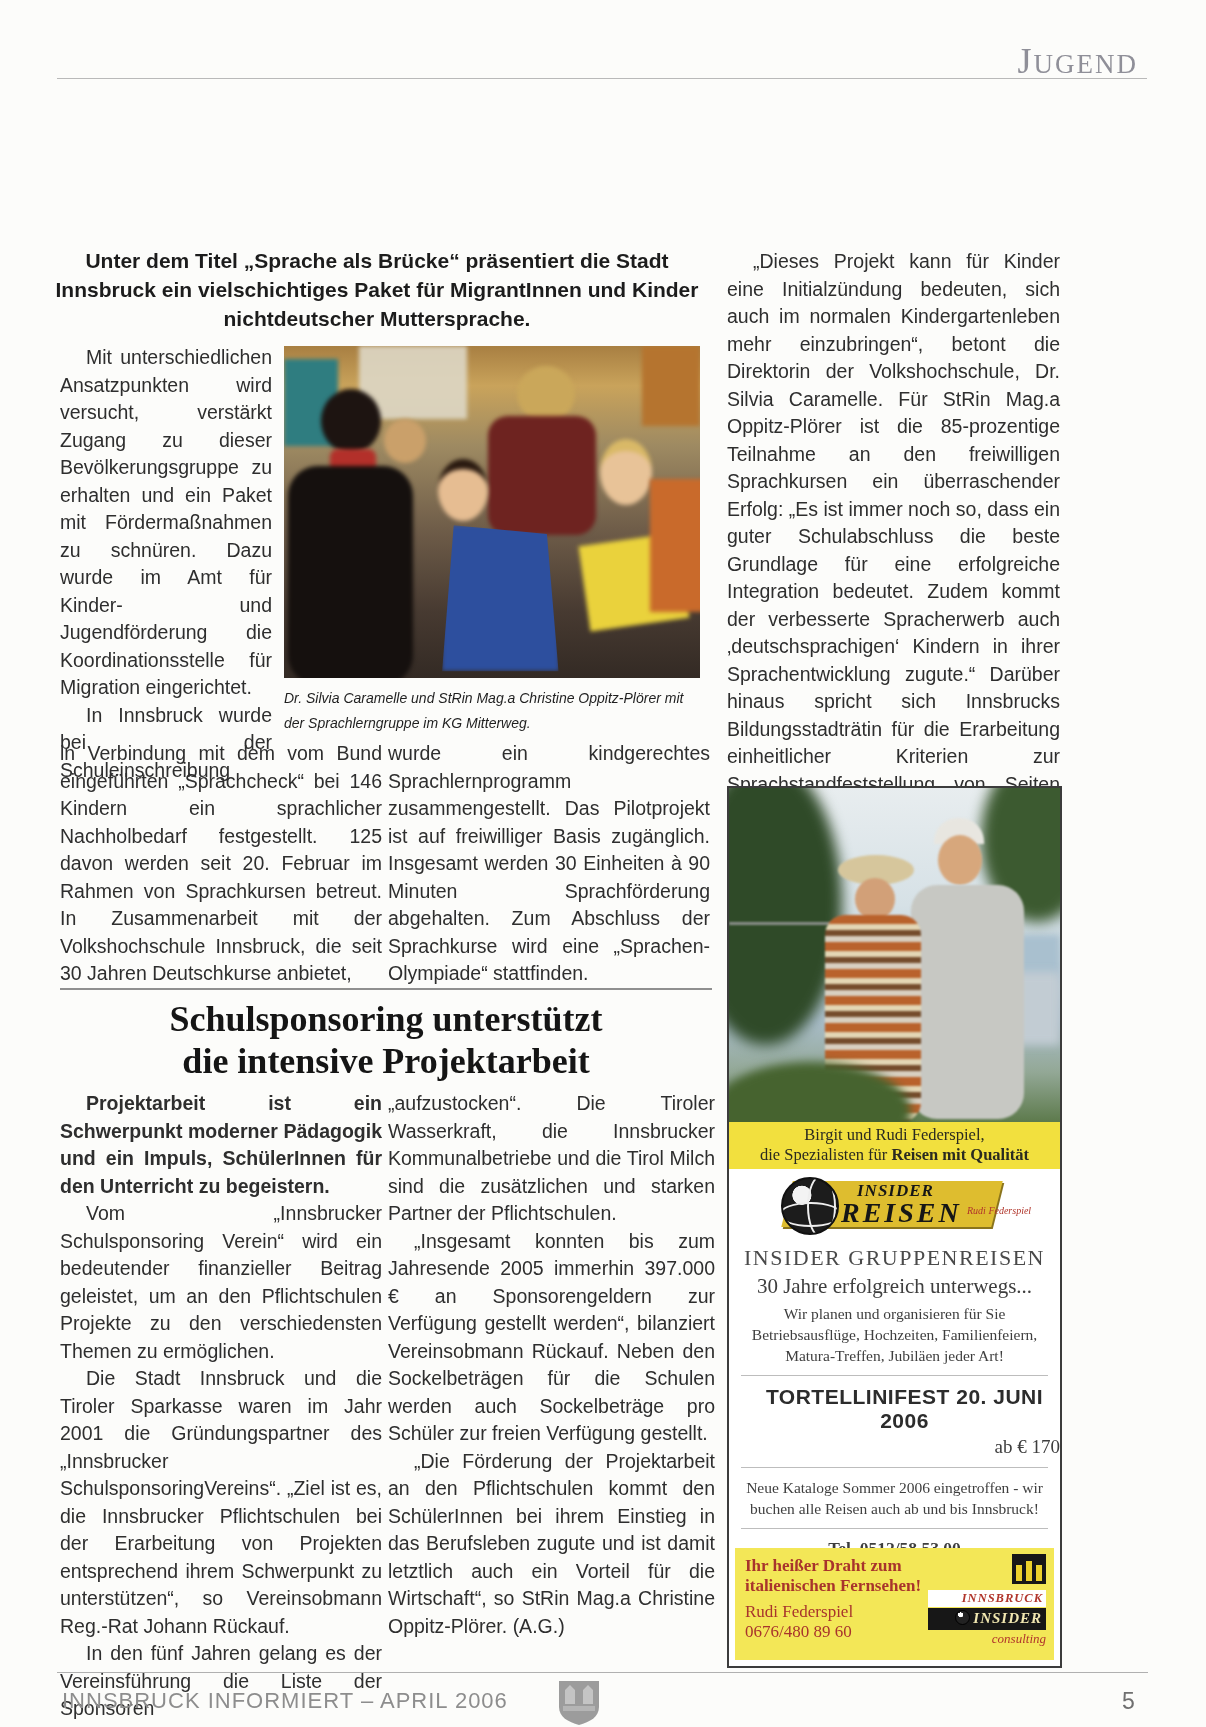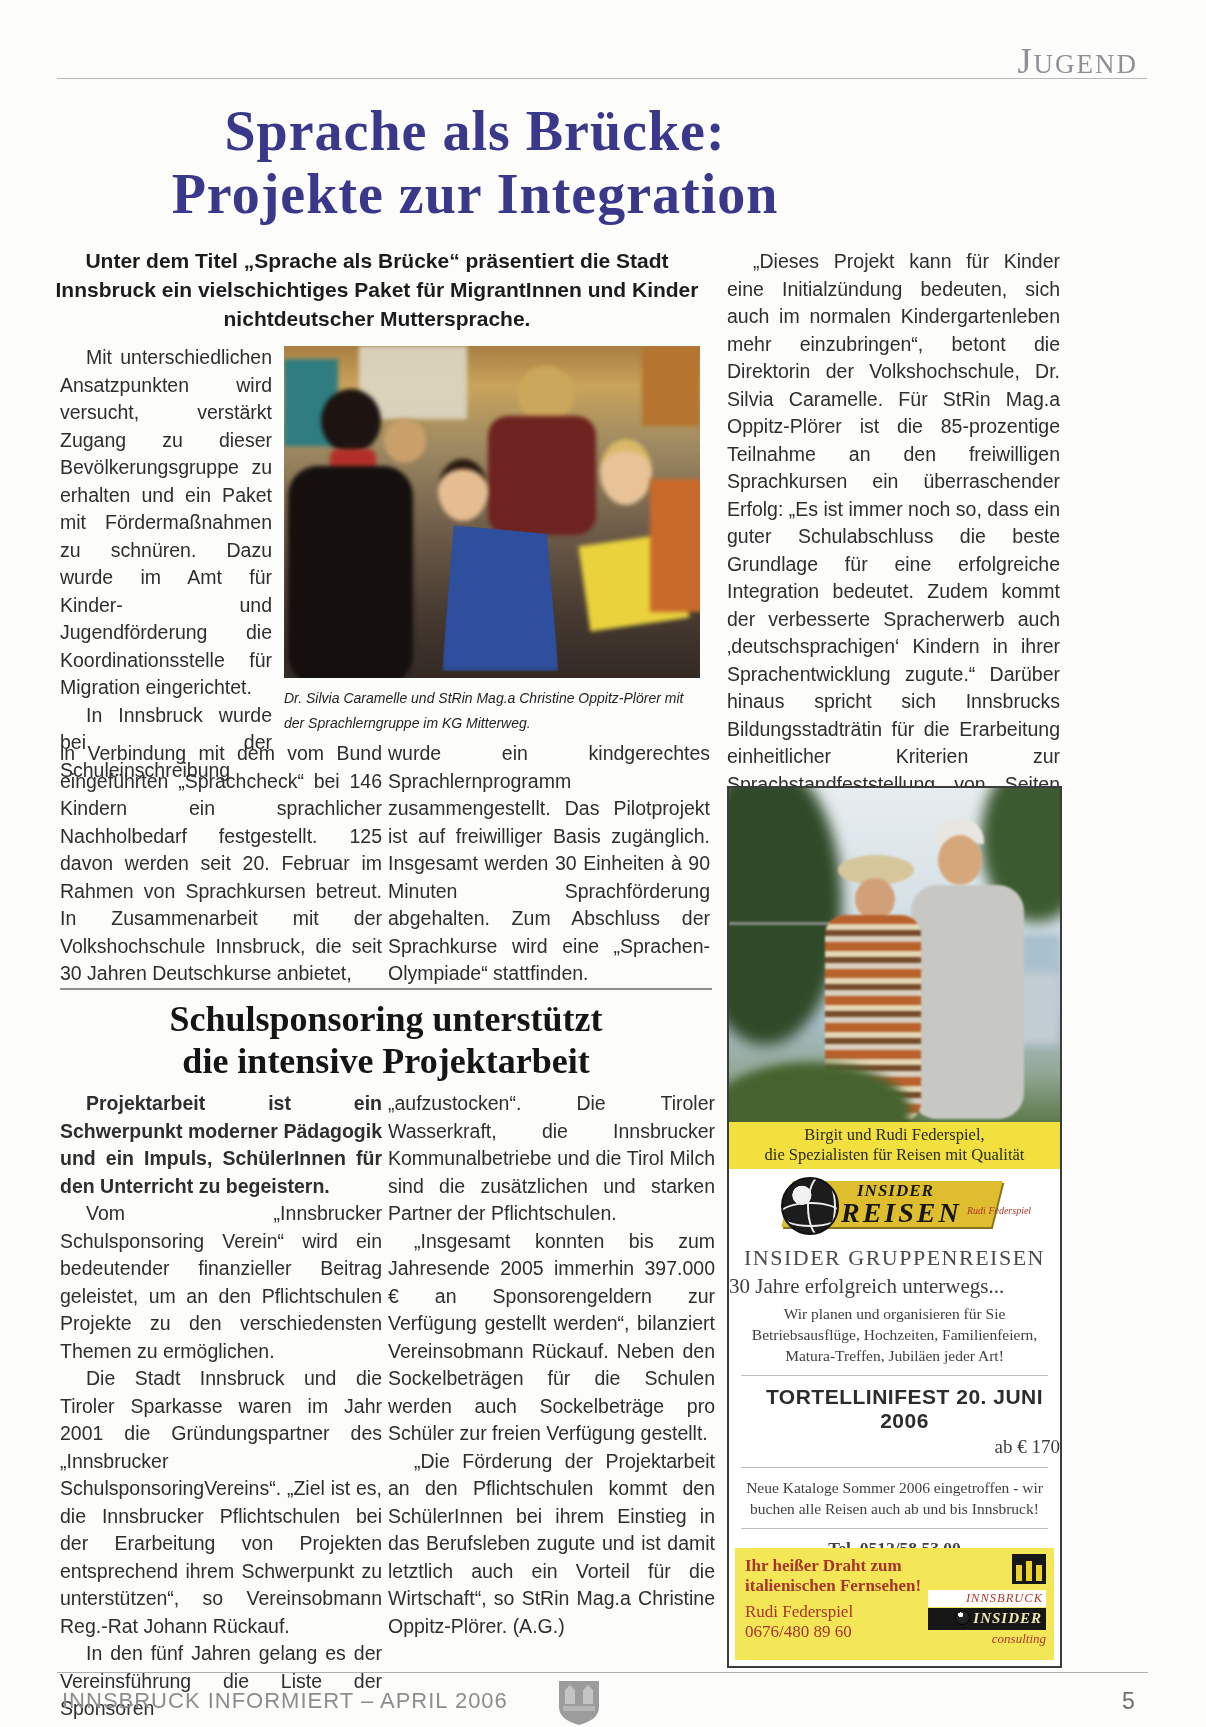--- a/index.html
+++ b/index.html
@@ -44,75 +44,74 @@
   .a2-col2{left:388px;top:1090px;width:327px;}
   .lead{font-weight:700;}
   
   .ad{left:727px;top:786px;width:335px;height:882px;border:2px solid var(--ad_border);
       box-sizing:border-box;background:#fff;font-family:"Liberation Serif",serif;color:#3e3e3e;}
   .ad-photo{position:relative;width:100%;height:334px;overflow:hidden;
      background:linear-gradient(180deg,#e8edef 0%,#d6e1e6 35%,#bccdd6 55%,#a9bdc9 70%,#93a896 85%,#5d7a4c 100%);}
   .ad-photo div{position:absolute;}
   .ad-caption{background:var(--yellow_bar);text-align:center;font-size:16.5px;line-height:20px;
      color:#2a2a20;padding:3px 4px 4px;}
-  .ad-caption b{font-weight:400;}
+  .ad-caption b{font-weight:700;}
   .ad-logo{position:relative;height:60px;margin-top:6px;}
   .logo-shape{position:absolute;left:58px;top:6px;width:210px;height:46px;background:var(--logo_gold);
      transform:skewX(-14deg);box-shadow:2px 2px 0 #8a741c;}
   .logo-globe{position:absolute;left:52px;top:2px;width:54px;height:54px;border-radius:50%;
      background:radial-gradient(circle at 35% 30%,#f3f3f3 0 18%,#1c1c1c 19% 100%);
      border:2px solid #111;overflow:hidden;}
   .logo-globe i{position:absolute;left:45%;top:-4px;width:45%;height:110%;border:2px solid #eee;border-radius:50%;}
   .logo-globe u{position:absolute;left:-4px;top:42%;width:110%;height:40%;border:2px solid #eee;border-radius:50%;}
   .logo-insider{position:absolute;left:128px;top:6px;font-style:italic;font-weight:700;
      font-size:17px;letter-spacing:1px;color:#161616;}
   .logo-reisen{position:absolute;left:112px;top:22px;font-style:italic;font-weight:700;
      font-size:28px;letter-spacing:3px;color:#161616;}
   .logo-sub{position:absolute;left:238px;top:30px;font-style:italic;font-size:10px;line-height:11px;color:#b1352b;}
   .ad-h1{text-align:center;font-size:22px;letter-spacing:1.5px;color:#4a4a4a;margin-top:10px;}
-  .ad-h2{text-align:left;font-size:21px;color:#3e3e3e;margin-top:3px;}
+  .ad-h2{text-align:center;font-size:21px;color:#3e3e3e;margin-top:3px;}
   .ad-small{text-align:center;font-size:15.5px;line-height:21px;color:#3e3e3e;margin-top:4px;}
   .ad-rule{border:none;border-top:1px solid #bdbdbd;margin:9px 12px;}
   .ad-event{text-align:center;font-family:"Liberation Sans",sans-serif;font-weight:700;
      font-size:21px;color:#2c2c2c;letter-spacing:0.5px;padding-left:20px;}
   .ad-price{text-align:right;font-size:19px;margin-top:3px;}
   .ad-notice{text-align:center;font-size:15.5px;line-height:21px;}
   .ad-phone{text-align:center;font-weight:700;font-size:17.5px;}
   .ad-address{text-align:center;font-size:16px;}
   .ad-website{text-align:center;font-weight:700;font-size:16.5px;}
   .hotline{position:absolute;left:6px;right:6px;bottom:6px;height:112px;background:var(--yellow_box);
      padding:8px 10px;box-sizing:border-box;}
   .hotline .txt1{color:var(--maroon);font-weight:700;font-size:17px;line-height:20px;}
   .hotline .txt2{color:var(--maroon);font-size:17px;line-height:20px;margin-top:6px;}
   .mini-logo{position:absolute;right:8px;top:6px;width:118px;text-align:right;}
   .tv-icon{display:inline-block;width:34px;height:30px;background:#171717;position:relative;}
   .tv-icon span{position:absolute;bottom:3px;width:6px;background:#e8c padding;}
   .tv-b{position:absolute;bottom:3px;width:6px;height:16px;background:#ecd12c;}
-  .mini-innsbruck{background:#fff;color:#b1352b;font-style:italic;font-weight:400;font-size:12.5px;
+  .mini-innsbruck{background:#fff;color:#b1352b;font-style:italic;font-weight:700;font-size:12.5px;
      letter-spacing:1px;padding:1px 3px;margin-top:2px;}
   .mini-insider{background:#171717;color:#f0e6b0;font-style:italic;font-weight:700;font-size:15px;
      letter-spacing:1px;padding:2px 4px 3px;margin-top:1px;position:relative;}
   .mini-globe{display:inline-block;width:13px;height:13px;border-radius:50%;
      background:radial-gradient(circle at 35% 30%,#fff 0 20%,#222 21%);border:1px solid #000;vertical-align:-2px;margin-right:3px;}
   .mini-consulting{color:#b1352b;font-style:italic;font-size:13px;margin-top:1px;}
   
   .rule-footer{top:1672px;left:57px;width:1091px;border-top:1.5px solid #b0b0b0;}
   .footer-text{position:absolute;top:1688px;left:62px;font-size:22px;letter-spacing:1px;color:#8d8d8d;}
   .crest{position:absolute;top:1680px;left:557px;}
   .page-num{position:absolute;top:1688px;left:1122px;font-size:23px;color:#6f6f6f;}
 </style>
 </head>
 <body>
 
 <div class="page">
 
   <div class="section-label">JUGEND</div>
   <div class="hrule rule-header"></div>
 
-  <h1 class="title"><span>Sprache als Brücke:</span><br><span>Projekte zur Integration</span></h1>
 
   <p class="intro">Unter dem Titel „Sprache als Brücke“ präsentiert die Stadt Innsbruck ein vielschichtiges Paket für MigrantInnen und Kinder nichtdeutscher Muttersprache.</p>
 
   <div class="col a1-col1">
     <p class="indent">Mit unterschiedlichen Ansatzpunkten wird versucht, verstärkt Zugang zu dieser Bevölkerungsgruppe zu erhalten und ein Paket mit Fördermaßnahmen zu schnüren. Dazu wurde im Amt für Kinder- und Jugendförderung die Koordinationsstelle für Migration eingerichtet.</p>
     <p class="indent">In Innsbruck wurde bei der Schuleinschreibung</p>
   </div>
 
   <div class="abs photo1">
     <div style="left:18%;top:0;width:26%;height:22%;background:#ded8c6;opacity:.9;"></div>

